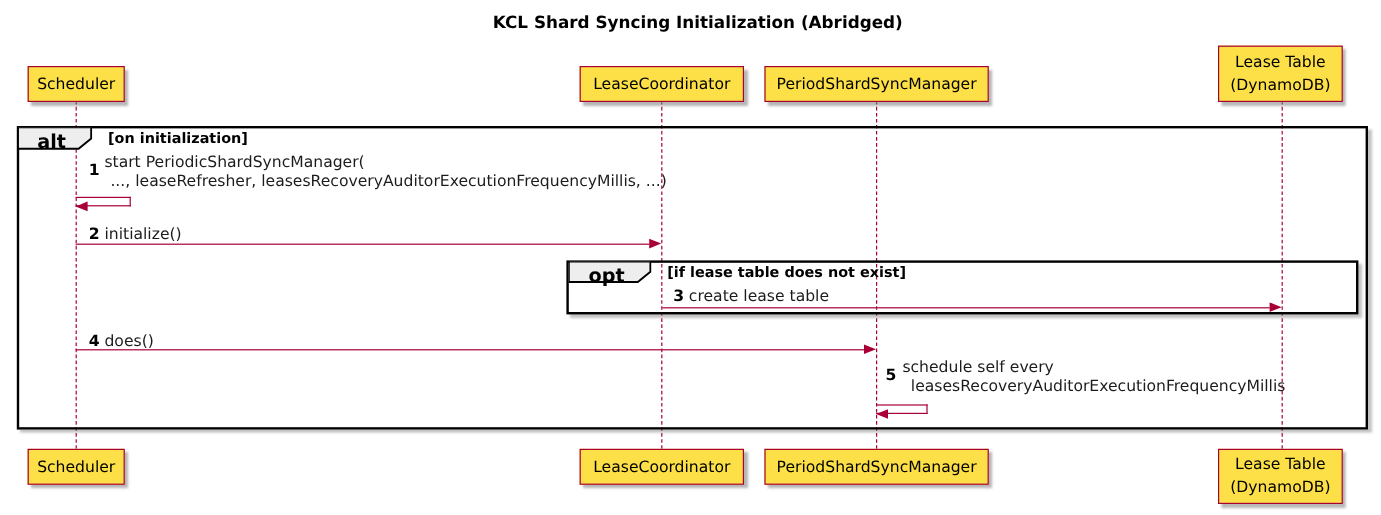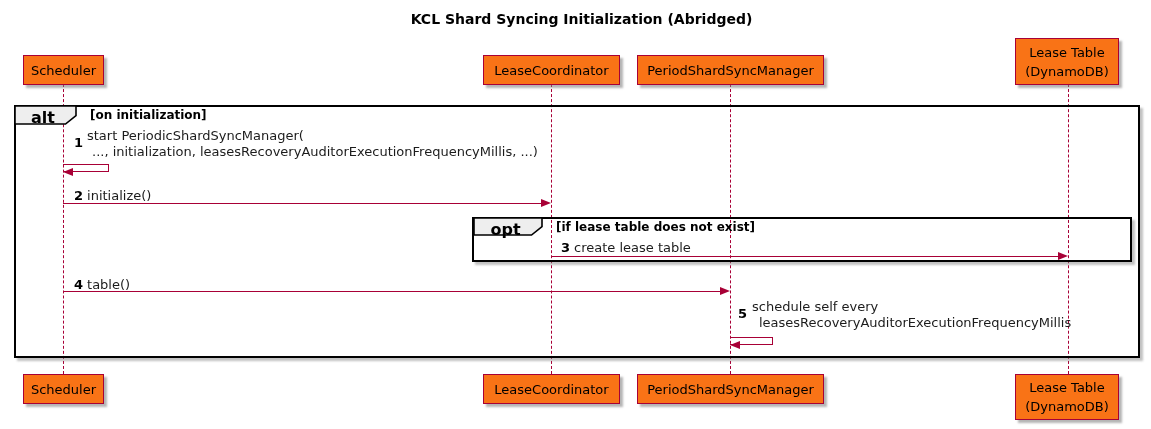--- a/index.html
+++ b/index.html
@@ -7,21 +7,21 @@
     position:relative;width:1151px;height:429px;background:#ffffff;
     font-family:"DejaVu Sans","Liberation Sans",sans-serif;color:#000;
     overflow:hidden;
   }
   .title{
     position:absolute;left:12px;right:0;top:11px;text-align:center;
     font-size:14px;font-weight:bold;color:#000;
   }
   .actor{
     position:absolute;box-sizing:border-box;
-    background:#f97316;border:1.6px solid #A80036;
+    background:#fde047;border:1.6px solid #A80036;
     box-shadow:3px 3px 2px rgba(120,120,120,0.55);
     display:flex;align-items:center;justify-content:center;
     font-size:13px;color:#000;text-align:center;
     white-space:pre-line;line-height:19px;
   }
   .lifeline{
     position:absolute;width:0;border-left:1px dashed #A80036;
   }
   .frame{
     position:absolute;box-sizing:border-box;border:2px solid #000;
@@ -77,42 +77,42 @@
   <div class="frag-label-box" style="left:15px;top:106px;width:62px;height:19px;">
     <svg width="62" height="19" viewBox="0 0 62 19">
       <path d="M0,0 H61 V9.5 L50.5,18 H0 Z" fill="#EEEEEE" stroke="#000000" stroke-width="1.6"></path>
     </svg>
     <span class="frag-label-text">alt</span>
   </div>
   <div class="cond" style="left:90px;top:108px;">[on initialization]</div>
 
   <span class="msg num" style="left:74px;top:135px;">1</span>
   <span class="msg" style="left:87px;top:128px;">start PeriodicShardSyncManager(</span>
-  <span class="msg" style="left:92px;top:144px;">..., initialization, leasesRecoveryAuditorExecutionFrequencyMillis, ...)</span>
+  <span class="msg" style="left:92px;top:144px;">..., leaseRefresher, leasesRecoveryAuditorExecutionFrequencyMillis, ...)</span>
   <div class="loop" style="left:63px;top:164px;width:46px;height:8px;"></div>
   <div class="arr-l" style="left:63px;top:168px;"></div>
 
   <span class="msg" style="left:74px;top:188px;"><span class="num">2</span><span>initialize()</span></span>
   <div class="mline" style="left:63px;top:203px;width:478px;"></div>
   <div class="arr-r" style="left:541px;top:199px;"></div>
 
   <div class="frame" style="left:472px;top:217px;width:660px;height:45px;"></div>
   <div class="frag-label-box" style="left:474px;top:218px;width:69px;height:18px;">
     <svg width="69" height="18" viewBox="0 0 69 18">
       <path d="M0,0 H68 V8.5 L57.5,17 H0 Z" fill="#EEEEEE" stroke="#000000" stroke-width="1.6"></path>
     </svg>
     <span class="frag-label-text">opt</span>
   </div>
   <div class="cond" style="left:556px;top:220px;text-align:center;">[if lease table does not exist]</div>
 
   <span class="msg" style="left:561px;top:240px;"><span class="num">3</span><span>create lease table</span></span>
   <div class="mline" style="left:552px;top:256px;width:506px;"></div>
   <div class="arr-r" style="left:1058px;top:252px;"></div>
 
-  <span class="msg" style="left:74px;top:277px;"><span class="num">4</span><span>table()</span></span>
+  <span class="msg" style="left:74px;top:277px;"><span class="num">4</span><span>does()</span></span>
   <div class="mline" style="left:63px;top:291px;width:657px;"></div>
   <div class="arr-r" style="left:720px;top:287px;"></div>
 
   <span class="msg num" style="left:738px;top:306px;">5</span>
   <span class="msg" style="left:752px;top:299px;">schedule self every</span>
   <span class="msg" style="left:759px;top:315px;">leasesRecoveryAuditorExecutionFrequencyMillis</span>
   <div class="loop" style="left:730px;top:337px;width:43px;height:8px;"></div>
   <div class="arr-l" style="left:730px;top:341px;"></div>
 
   <div class="actor" style="left:23px;top:374px;width:81px;height:30px;">Scheduler</div>

